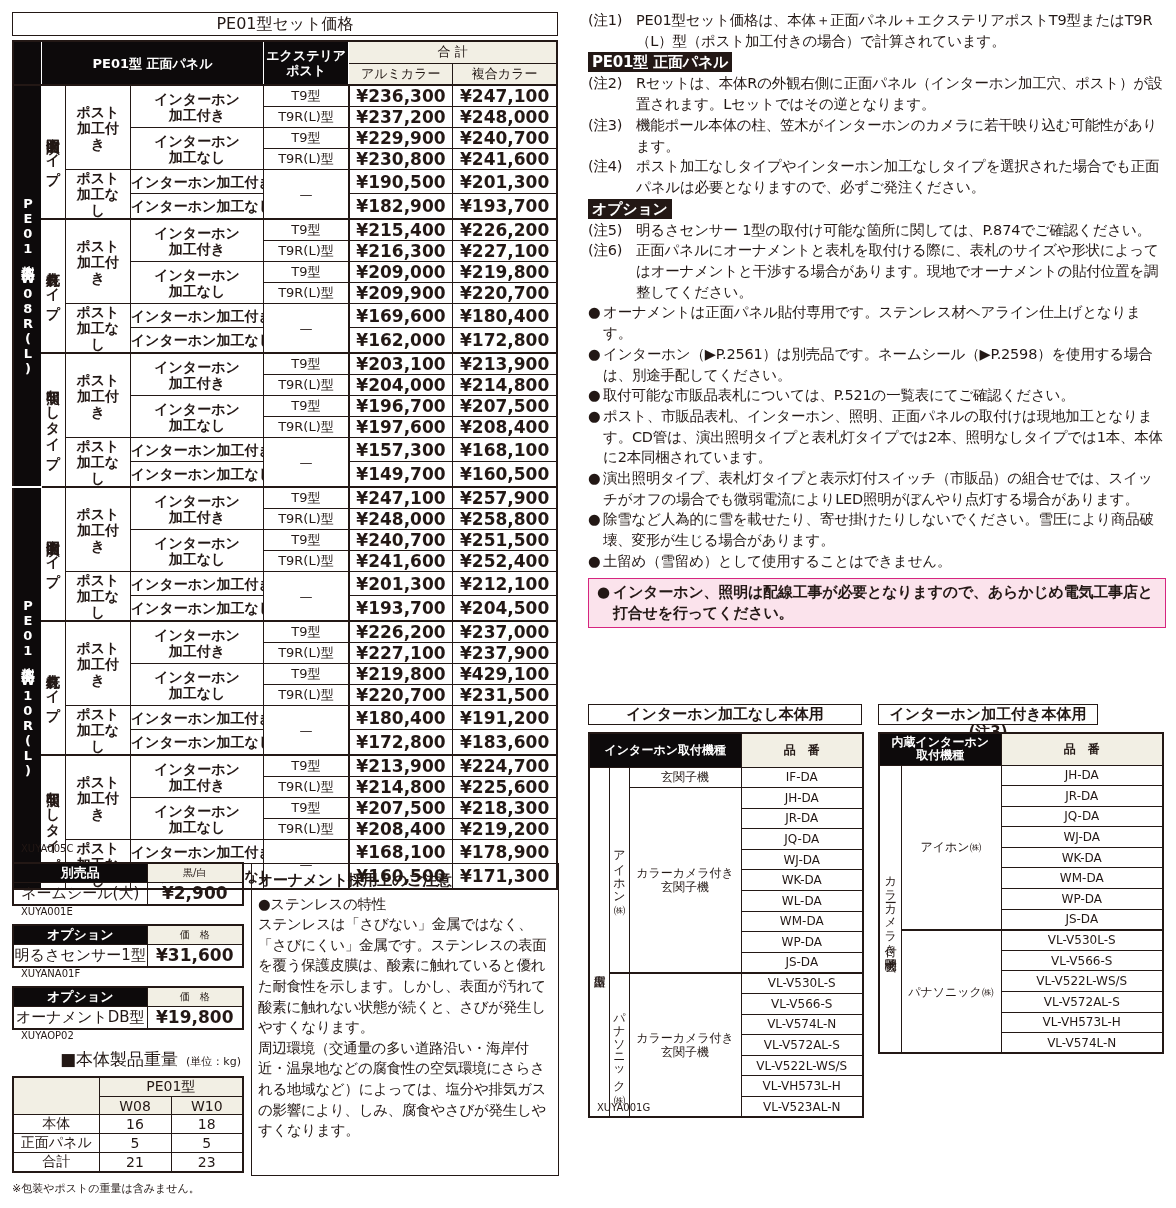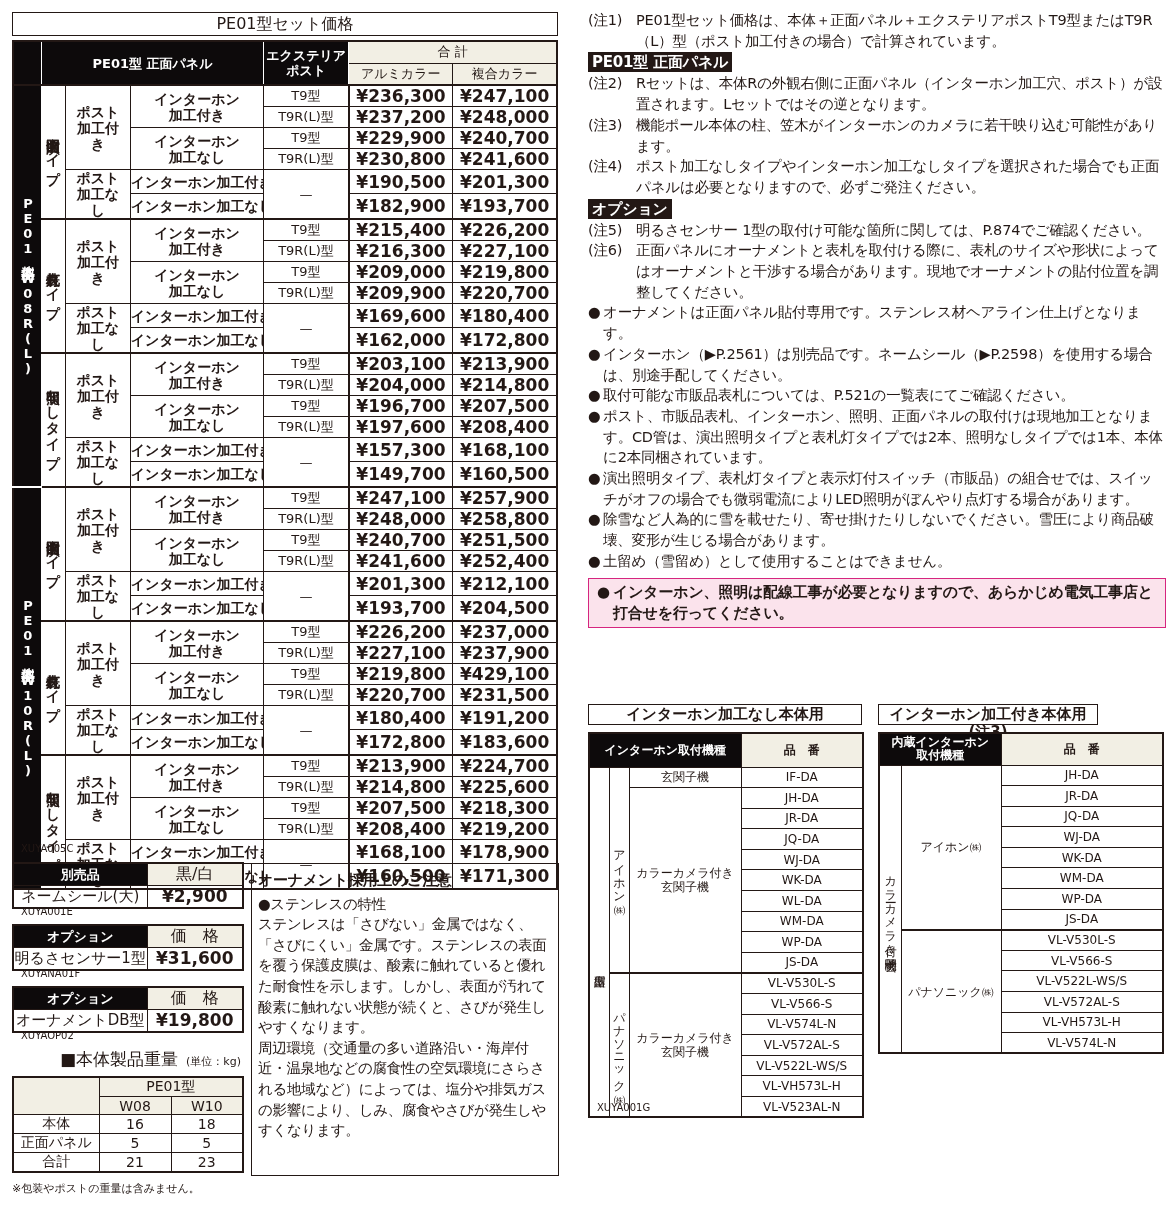--- a/index.html
+++ b/index.html
@@ -40,21 +40,21 @@
   #price-table tr.prow { height: 21px; }
   #price-table tr.group-start td { border-top: 2px solid #231815; }
   #price-table td.price.c1 { border-left: 2px solid #231815; }
 
   .code { font-size: 10px; color: #231815; margin-left: 9px; }
 
   
   .opt-table { border-collapse: collapse; table-layout: fixed; border: 2px solid #231815; }
   .opt-table td, .opt-table th { border: 1px solid #231815; text-align: center; padding: 0; white-space: nowrap; }
   .opt-table th.dark { background: #0d0a0b; color: #fff; font-weight: bold; font-size: 13px; height: 18px; }
-  .opt-table th.beige { background: #f2efe4; font-weight: normal; font-size: 16px; height: 18px; }
+  .opt-table th.beige { background: #f2efe4; font-weight: normal; font-size: 10px; height: 18px; }
   .opt-table td.name { font-size: 15px; height: 22px; }
   .opt-table td.val { font-size: 17px; font-weight: bold; }
 
   
   #weight-title { left: 12px; top: 1048px; font-size: 17px; margin-left: 48px; }
   #weight-unit { left: 186px; top: 1054px; font-size: 11px; }
   #weight-table { left: 12px; top: 1076px; width: 230px; border-collapse: collapse; table-layout: fixed; border: 2px solid #231815; }
   #weight-table td { border: 1px solid #231815; text-align: center; font-size: 14px; height: 18px; padding: 0; white-space: nowrap; }
   #weight-table td.beige { background: #f2efe4; }
   #weight-note { left: 12px; top: 1181px; font-size: 11px; }

